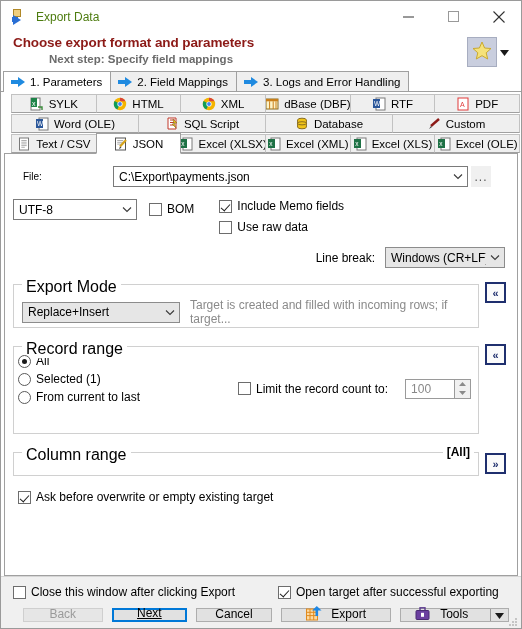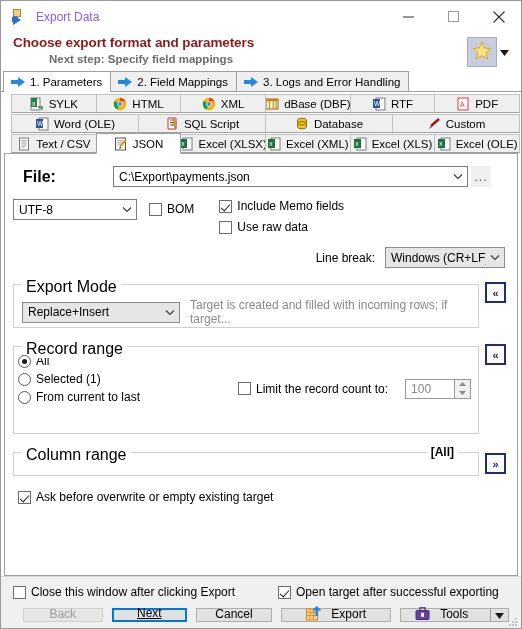--- a/index.html
+++ b/index.html
@@ -43,21 +43,21 @@
   }
   .title-icon .arrow {
     position:absolute; left:1px; top:6px; width:0; height:0;
     border-top:5px solid transparent; border-bottom:5px solid transparent;
     border-left:8px solid #2a6fd4;
   }
   .title-icon .arrowbar {
     position:absolute; left:0px; top:8px; width:6px; height:5px; background:#2a6fd4;
   }
   .title-text {
-    font-size: 12px; color: #8b5cf6; text-align: right;
+    font-size: 12px; color: #4d7c0f; text-align: right;
   }
   .titlebar-buttons {
     position: absolute; right: 0; top: 0; height: 32px; display: flex;
   }
   .tb-btn {
     width: 45px; height: 31px;
     display: flex; align-items: center; justify-content: center;
     background: transparent; border: none;
     font-family: "Liberation Sans", sans-serif;
   }
@@ -172,21 +172,21 @@
     border: 1px solid #a0a0a0;
     border-top: 1px solid #a0a0a0;
     background: #ffffff;
     position: relative;
     padding: 10px 8px 4px 8px;
     overflow: hidden;
   }
 
   .row { display: flex; align-items: center; }
 
-  .lbl-file { font-weight: bold; font-size: 16px; width: 100px; padding-left: 10px;}
+  .lbl-file { font-weight: normal; font-size: 10px; width: 100px; padding-left: 10px;}
   .lbl { font-size: 12px; }
 
   .combo {
     height: 21px;
     border: 1px solid #7a7a7a;
     background: #ffffff;
     display: flex; align-items: center;
     padding: 0 0 0 5px;
     font-size: 12px;
     position: relative;
@@ -634,21 +634,21 @@
                 </div>
             </div>
           </div>
         </div>
       </div>
       <div class="navbtn" style="top:-3px; right:-28px;">«</div>
     </div>
 
     <div class="group" style="margin-top:18px; height:24px; margin-right:30px;">
       <span class="legend">Column range</span>
-      <span class="legend-right" style="right:20px;">[All]</span>
+      <span class="legend-right" style="right:4px;">[All]</span>
       <div class="navbtn" style="top:0px; right:-28px;">»</div>
     </div>
 
     <div class="chkrow" style="margin-top:14px; padding-left:5px;">
       <span class="chk checked"></span>
       <span>Ask before overwrite or empty existing target</span>
     </div>
 
   </div>
 

